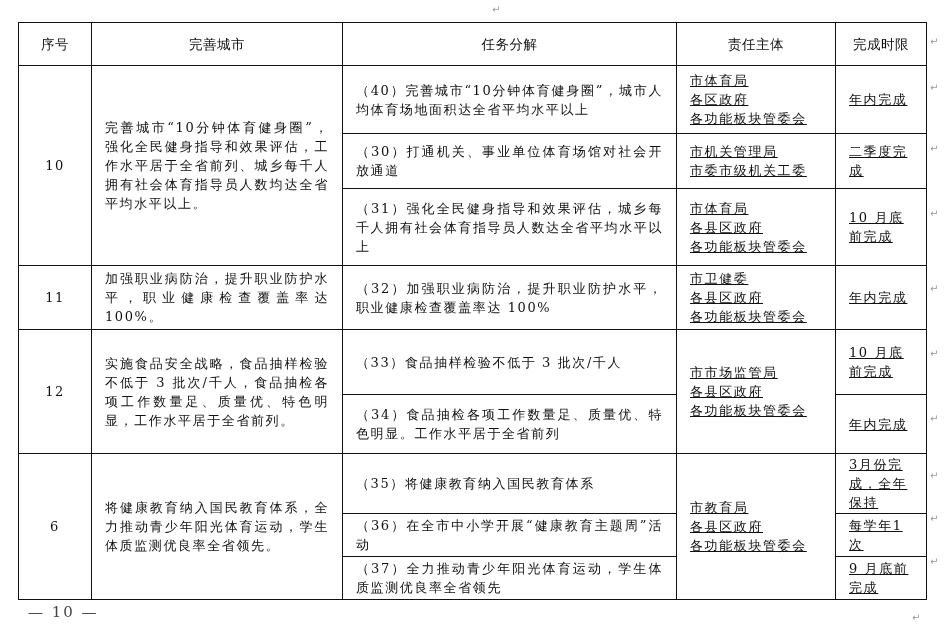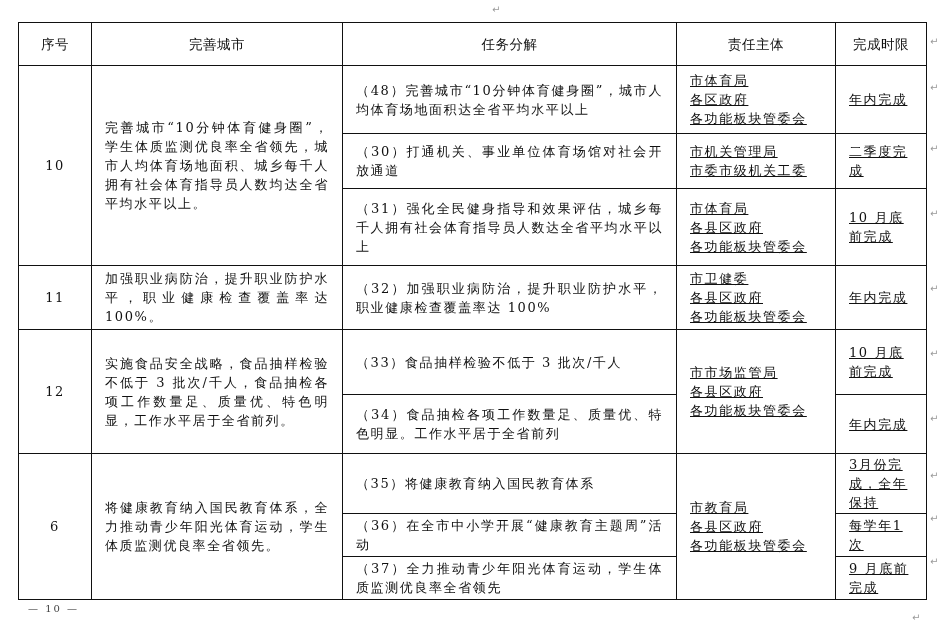--- a/index.html
+++ b/index.html
@@ -18,21 +18,21 @@
     letter-spacing: 1.6px; font-weight: normal;
   }
   table.doc th { height: 40px; text-align: center; font-family: "DejaVu Sans", sans-serif; font-size: 13.5px; letter-spacing: 0.5px; }
   td.seq { text-align: center; letter-spacing: 0; margin-left: 15px; }
   td.content { text-align: justify; padding-left: 6px; }
   td.task { text-align: justify; padding-left: 4px; }
   td.resp { padding-left: 6px; }
   td.deadline { padding-left: 6px; text-decoration: underline; }
   .line { display: block; text-decoration: underline; }
   .row-mark { position: absolute; left: 930px; }
-  .footer { position: absolute; left: 28px; top: 603px; font-size: 10px; color: #444;
+  .footer { position: absolute; left: 28px; top: 603px; font-size: 15px; color: #444;
             font-family: "DejaVu Serif", serif; letter-spacing: 2px; }
   .bottom-mark { position: absolute; left: 912px; top: 612px; }
 </style>
 </head>
 <body>
 
 <span class="para-mark top-mark">↵</span>
 
 <table class="doc">
   <colgroup>
@@ -48,22 +48,22 @@
       <th>完善城市</th>
       <th>任务分解</th>
       <th>责任主体</th>
       <th>完成时限</th>
     </tr>
   </thead>
   <tbody>
 
     <tr style="height:68px">
       <td class="seq" rowspan="3">10</td>
-      <td class="content" rowspan="3">完善城市“10分钟体育健身圈”，学生体质监测优良率全省领先，城市人均体育场地面积、城乡每千人拥有社会体育指导员人数均达全省平均水平以上。</td>
-      <td class="task">（48）完善城市“10分钟体育健身圈”，城市人均体育场地面积达全省平均水平以上</td>
+      <td class="content" rowspan="3">完善城市“10分钟体育健身圈”，强化全民健身指导和效果评估，工作水平居于全省前列、城乡每千人拥有社会体育指导员人数均达全省平均水平以上。</td>
+      <td class="task">（40）完善城市“10分钟体育健身圈”，城市人均体育场地面积达全省平均水平以上</td>
       <td class="resp">
         <span class="line">市体育局</span>
         <span class="line">各区政府</span>
         <span class="line">各功能板块管委会</span>
       </td>
       <td class="deadline">年内完成</td>
     </tr>
     <tr style="height:55px">
       <td class="task">（30）打通机关、事业单位体育场馆对社会开放通道</td>
       <td class="resp">

